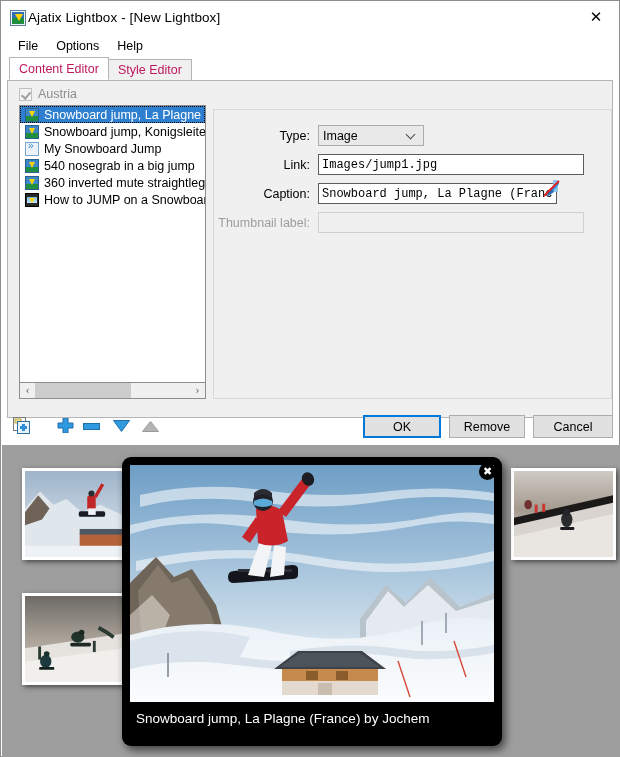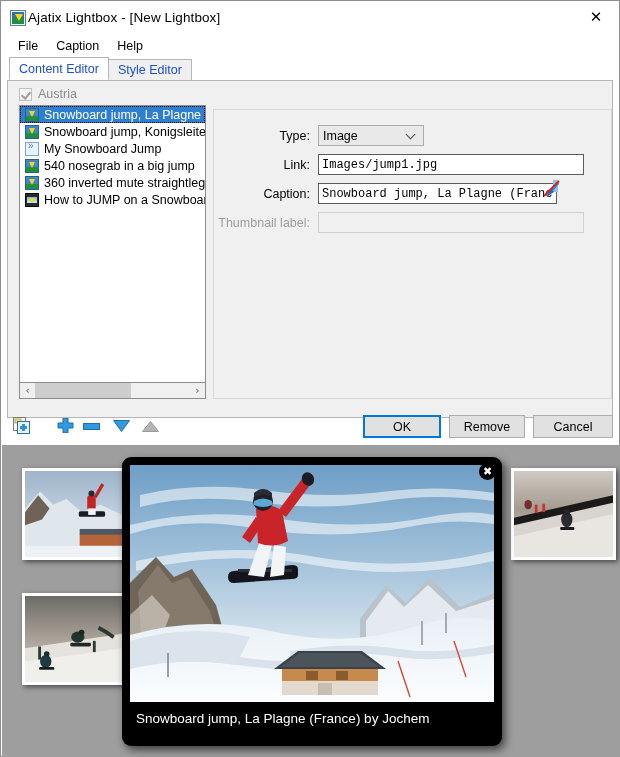--- a/index.html
+++ b/index.html
@@ -102,21 +102,21 @@
   }
   .tab {
     height: 21px;
     line-height: 21px;
     padding: 0 9px;
     font-size: 12.5px;
     box-sizing: border-box;
     border: 1px solid #b5b5b5;
     border-bottom: none;
     background: #f0f0f0;
-    color: #1d4ed8;
+    color: #be185d;
     cursor: default;
     position: relative;
     margin-right: -1px;
   }
   .tab.active {
     background: #ffffff;
     height: 23px;
     line-height: 22px;
     z-index: 3;
     border-bottom: 1px solid #ffffff;
@@ -444,21 +444,21 @@
 <div id="app">
 
   <div class="titlebar">
     <div class="app-icon"></div>
     <div class="title-text">Ajatix Lightbox - [New Lightbox]</div>
     <div class="win-close">✕</div>
   </div>
 
   <div class="menubar">
     <div class="menu-item">File</div>
-    <div class="menu-item">Caption</div>
+    <div class="menu-item">Options</div>
     <div class="menu-item">Help</div>
   </div>
 
   <div class="tabstrip">
     <div class="tab active">Content Editor</div>
     <div class="tab">Style Editor</div>
   </div>
 
   <div class="content-panel">
 

